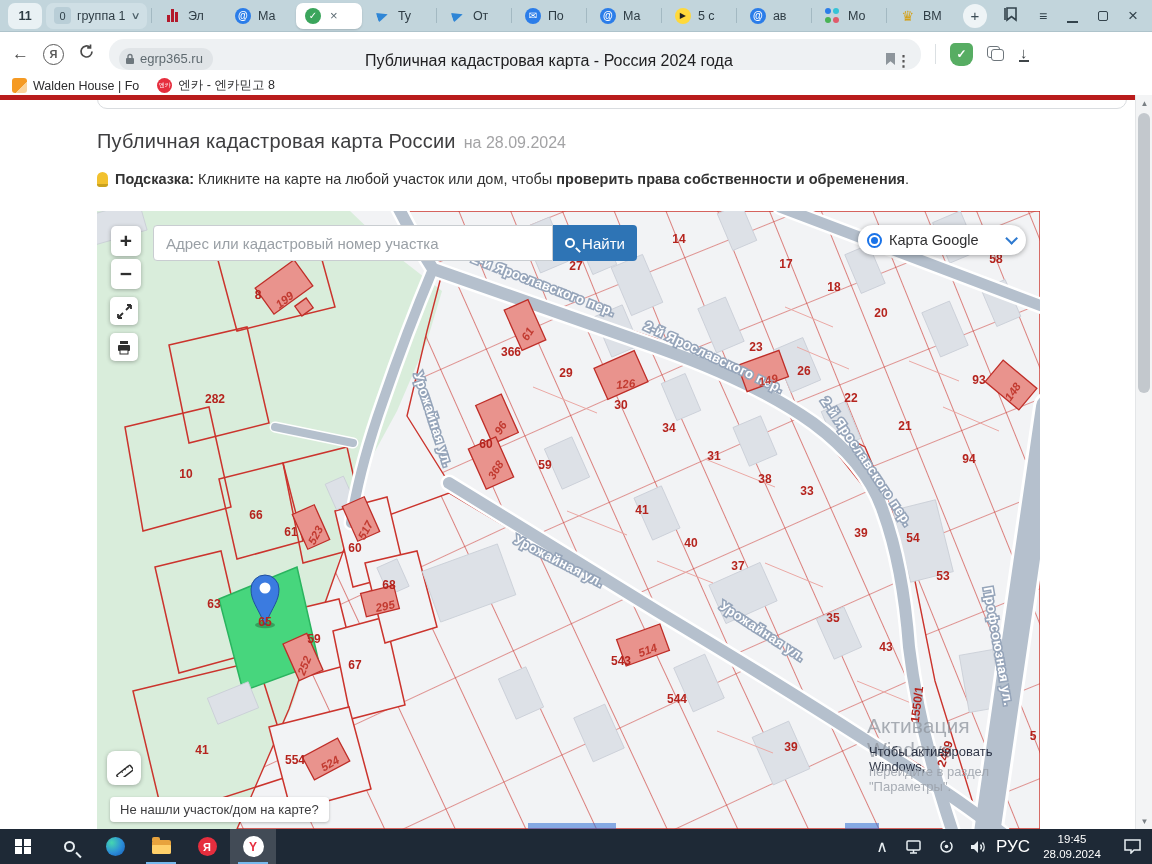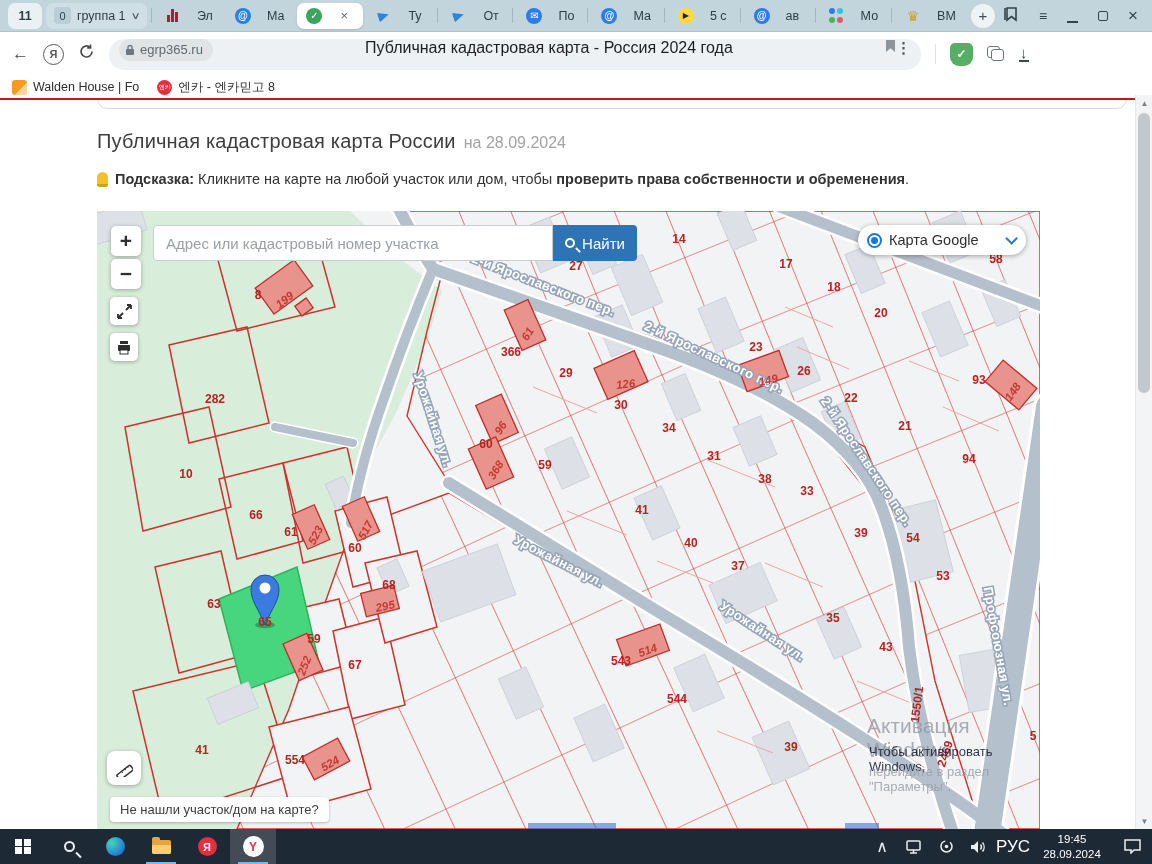--- a/index.html
+++ b/index.html
@@ -5,21 +5,21 @@
   * { margin:0; padding:0; box-sizing:border-box; }
   html,body { width:1152px; height:864px; overflow:hidden; font-family:"Liberation Sans",sans-serif; background:#fff; }
   .page { position:relative; width:1152px; height:864px; }
 
   
   .tabbar { position:absolute; top:0; left:0; right:0; height:32px; background:#c2d5dc; display:flex; align-items:center; padding:3px 6px 3px 8px; gap:4px; border-bottom:1px solid #aec3cb; }
   .pintab { background:#e9f1f4; border-radius:7px; height:26px; min-width:34px; display:flex; align-items:center; justify-content:center; font-size:12.5px; color:#2e3c44; font-weight:700; }
   .grouptab { background:#cfdfe5; border-radius:7px; height:26px; display:flex; align-items:center; gap:6px; padding:0 8px; font-size:12.5px; color:#2e3c44; }
   .grouptab .gbadge { background:#b9ced7; border-radius:4px; min-width:17px; height:17px; display:flex; align-items:center; justify-content:center; font-size:11px; color:#31424b; }
   .chev { font-size:10px; color:#4d6069; transform:scaleX(1.4); }
-  .tab { height:26px; border-radius:7px; display:flex; align-items:center; gap:16px; padding:0 9px; font-size:12.5px; color:#2e3c44; min-width:66px; max-width:76px; overflow:hidden; white-space:nowrap; }
+  .tab { height:26px; border-radius:7px; display:flex; align-items:center; gap:7px; padding:0 9px; font-size:12.5px; color:#2e3c44; min-width:66px; max-width:76px; overflow:hidden; white-space:nowrap; }
   .tab.active { background:#fff; box-shadow:0 1px 2px rgba(0,0,0,.15); }
   .tabdiv { width:1px; height:15px; background:#a3b9c2; }
   .fav { width:16px; height:16px; border-radius:50%; flex:none; display:flex; align-items:center; justify-content:center; font-size:10px; color:#fff; }
   .fav.at { background:#2b7de9; font-weight:700; }
   .fav.check { background:#3ba55c; font-size:10px; }
   .fav.play { background:#ffd93b; color:#222; font-size:8px; }
   .fav.crown { background:transparent; color:#d4a017; font-size:14px; }
   .fav.mail { background:#2b7de9; font-size:10px; }
   .fav.bird { background:transparent; position:relative; }
   .fav.bird i { position:absolute; left:2px; top:3px; width:0; height:0; border-left:11px solid #2f86d6; border-top:5px solid transparent; border-bottom:5px solid transparent; transform:rotate(-18deg); border-radius:2px; }
@@ -32,34 +32,34 @@
   .newtab { width:24px; height:24px; border-radius:50%; background:#eef4f6; color:#3c4d56; font-size:15px; display:flex; align-items:center; justify-content:center; margin-left:2px; }
   .tabbar-right { margin-left:auto; display:flex; align-items:center; gap:20px; padding-right:8px; color:#2e3c44; }
   .wicon { font-size:14px; color:#33434c; }
   .sq { width:10px; height:10px; border:1.5px solid #33434c; border-radius:2px; display:inline-block; }
   .minbar { width:11px; height:2px; background:#33434c; display:inline-block; margin-bottom:-2px; }
 
   
   .toolbar { position:absolute; top:32px; left:0; right:0; height:44px; background:#fff; display:flex; align-items:center; padding:0 12px; gap:14px; }
   .navic { font-size:17px; color:#4a4a4a; }
   .ya-circle { width:21px; height:21px; border:1.6px solid #5a5a5a; border-radius:50%; display:flex; align-items:center; justify-content:center; font-size:11px; font-weight:700; color:#5a5a5a; }
-  .addr { flex:none; width:812px; height:31px; background:#eef1f3; border-radius:15px; display:flex; align-items:flex-start; padding:0 10px; gap:0; }
+  .addr { flex:none; width:812px; height:31px; background:#eef1f3; border-radius:15px; display:flex; align-items:flex-end; padding:0 10px; gap:0; }
   .urlbadge { background:#e0e4e7; border-radius:11px; height:22px; display:flex; align-items:center; gap:5px; padding:0 10px 0 6px; color:#5f6a70; font-size:13px; }
   .addr-title { flex:1; text-align:center; font-size:16px; color:#1e1e20; }
   .flagic { color:#8d959b; }
   .dots3 { color:#555; font-size:15px; font-weight:700; }
   .tooldiv { width:1px; height:20px; background:#dbe0e3; }
   .shield { width:23px; height:23px; background:#57ad63; border-radius:5px 5px 9px 9px; color:#fff; font-size:12px; font-weight:700; display:flex; align-items:center; justify-content:center; }
   .collic { position:relative; width:18px; height:16px; }
   .collic i, .collic b { position:absolute; border:1.6px solid #6e767c; border-radius:3px; width:13px; height:12px; background:#fff; }
   .collic i { left:0; top:0; } .collic b { left:4px; top:3px; }
   .dlic { font-size:15px; color:#3f4549; border-bottom:2px solid #3f4549; line-height:14px; padding:0 1px; }
 
   
-  .bkbar { position:absolute; top:76px; left:0; right:0; height:24px; background:#fff; display:flex; align-items:center; gap:18px; padding:0 12px; border-bottom:2px solid #b91c1c; }
+  .bkbar { position:absolute; top:76px; left:0; right:0; height:24px; background:#fff; display:flex; align-items:center; gap:18px; padding:0 12px; border-bottom:5px solid #b91c1c; }
   .bk { display:flex; align-items:center; gap:6px; font-size:12.5px; color:#2c2c2e; max-width:175px; overflow:hidden; white-space:nowrap; }
   .bkfav1 { width:15px; height:15px; background:linear-gradient(135deg,#f59a23 60%,#fbd39a 60%); border-radius:3px; flex:none; }
   .bkfav2 { width:15px; height:15px; background:#e62e3e; border-radius:50%; flex:none; color:#fff; font-size:6px; display:flex; align-items:center; justify-content:center; }
 
   
   .content { position:absolute; top:100px; left:0; right:0; bottom:0; background:#fff; overflow:hidden; }
   .cutbox { position:absolute; left:97px; top:-36px; width:1030px; height:45px; border:1px solid #d9dcdf; border-radius:10px; background:#fff; }
   .h1row { position:absolute; left:97px; top:30px; width:1000px; }
   .h1row h1 { display:inline; font-size:20px; font-weight:400; color:#3e3e40; letter-spacing:.2px; }
   .h1row .dt { font-size:16px; color:#a3a3a5; margin-left:8px; font-weight:400; }

